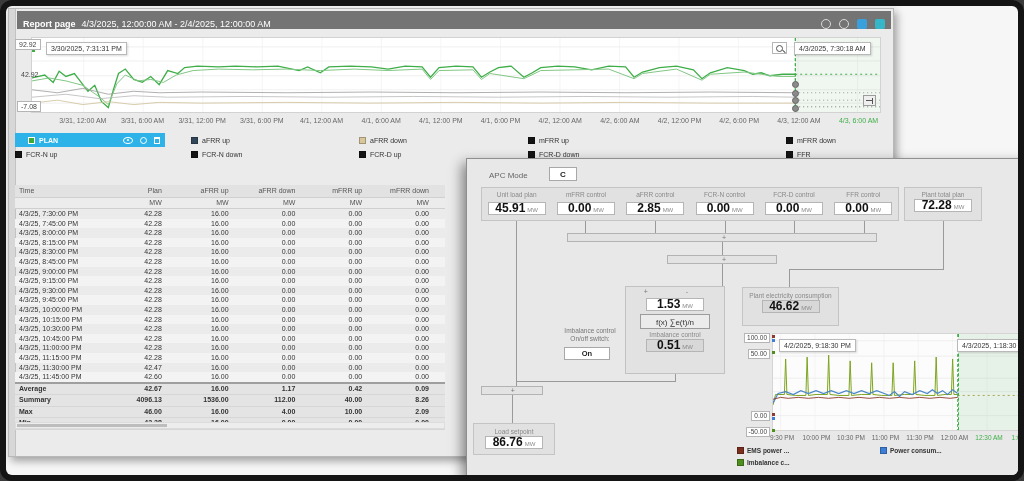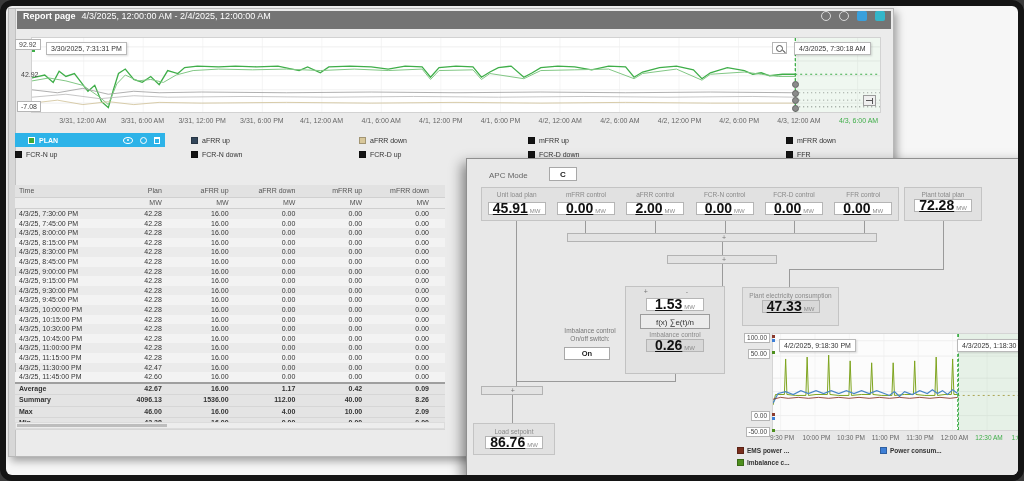--- a/index.html
+++ b/index.html
@@ -1,21 +1,21 @@
 <!DOCTYPE html>
 <html><head>
 <meta charset="utf-8">
 <style>
   html,body{margin:0;padding:0;background:#3a3a3a;font-family:"Liberation Sans",sans-serif;}
   .screen{position:relative;width:1024px;height:481px;background:#141414;border-radius:12px;box-sizing:border-box;padding:6px;overflow:hidden;}
   .canvas{position:relative;width:1012px;height:469px;background:#f6f6f6;border-radius:6px;overflow:hidden;}
   
   .report-window{position:absolute;left:2px;top:2px;width:886px;height:449px;background:#ebebeb;border:1px solid #b8b8b8;box-shadow:3px 4px 8px rgba(0,0,0,.35);box-sizing:border-box;}
   .side-strip{position:absolute;left:0;top:0;width:7px;height:100%;background:#d7d7d7;border-right:1px solid #c2c2c2;box-sizing:border-box;}
-  .titlebar{position:absolute;left:8px;top:2px;width:874px;height:18px;background:#747474;color:#fff;display:flex;align-items:flex-start;font-size:9px;box-sizing:border-box;padding:0 6px;}
+  .titlebar{position:absolute;left:8px;top:2px;width:874px;height:18px;background:#747474;color:#fff;display:flex;align-items:flex-end;font-size:9px;box-sizing:border-box;padding:0 6px;}
   .titlebar b{margin-right:6px;}
   .tb-icons{margin-left:auto;display:flex;gap:8px;align-items:center;}
   .tbi{width:10px;height:10px;border-radius:2px;}
   .tbi.round{border:1.5px solid #d9d9d9;border-radius:50%;width:8px;height:8px;background:transparent;}
   .tbi.blue{background:#3aa0dc;}
   .tbi.teal{background:#35b6c9;}
   
   .plot{position:absolute;left:22px;top:28px;width:850px;height:76px;background:#fff;border:1px solid #d2d2d2;box-sizing:border-box;}
   .plot svg{position:absolute;left:0;top:0;width:100%;height:100%;}
   .zone{position:absolute;top:0;bottom:0;background:rgba(82,170,90,.09);border-left:1px dashed #3fae49;}
@@ -58,21 +58,21 @@
   .hscroll{position:absolute;left:6px;top:413px;width:430px;height:7px;background:#ededed;border:1px solid #dcdcdc;box-sizing:border-box;}
   .hthumb{position:absolute;left:1px;top:1px;width:150px;height:3px;background:#bdbdbd;}
   
   .apc-window{position:absolute;left:460px;top:152px;width:569px;height:320px;background:#e8e8e8;border:1px solid #8f8f8f;box-shadow:-4px 5px 12px rgba(0,0,0,.45);box-sizing:border-box;font-size:7px;color:#444;}
   .apc-mode{position:absolute;left:22px;top:12px;font-size:8px;color:#666;}
   .mode-box{position:absolute;left:82px;top:8px;width:28px;height:14px;background:#fff;border:1px solid #a8a8a8;text-align:center;line-height:14px;font-weight:bold;color:#222;box-sizing:border-box;font-size:8px;}
   .inbar{position:absolute;left:14px;top:28px;width:418px;height:34px;background:#e1e1e1;border:1px solid #c4c4c4;box-sizing:border-box;display:flex;}
   .incell{flex:1;text-align:center;padding-top:3px;}
   .incell .lbl{font-size:6.5px;color:#8a8a8a;height:10px;white-space:nowrap;overflow:hidden;}
   .vbox{margin:1px auto 0;width:58px;height:13px;background:#fff;border:1px solid #b5b5b5;box-sizing:border-box;line-height:11px;text-align:center;white-space:nowrap;}
-  .vbox b{font-size:14px;color:#111;text-decoration:underline;}
+  .vbox b{font-size:12px;color:#111;}
   .vbox span{font-size:6px;color:#8a8a8a;}
   .vbox.gray{background:#d8d8d8;}
   .ptbox{position:absolute;left:437px;top:28px;width:78px;height:34px;background:#e1e1e1;border:1px solid #c4c4c4;box-sizing:border-box;text-align:center;padding-top:3px;}
   .ptbox .lbl{font-size:6.5px;color:#8a8a8a;}
   .line{position:absolute;background:#9a9a9a;}
   .busbar{position:absolute;height:9px;background:#e3e3e3;border:1px solid #b3b3b3;box-sizing:border-box;}
   .busbar i{position:absolute;top:1px;font-style:normal;font-size:7px;color:#777;line-height:6px;}
   .imb-panel{position:absolute;left:158px;top:127px;width:100px;height:88px;background:#e2e2e2;border:1px solid #c2c2c2;box-sizing:border-box;text-align:center;}
   .ops{font-size:7px;color:#777;height:9px;letter-spacing:18px;padding-top:1px;}
   .formula{margin:3px auto 0;width:70px;height:15px;background:#ececec;border:1px solid #9c9c9c;line-height:15px;font-size:8px;color:#333;box-sizing:border-box;}
@@ -435,21 +435,21 @@
           <div class="incell">
             <div class="lbl">Unit load plan</div>
             <div class="vbox"><b>45.91</b> <span>MW</span></div>
           </div>
           <div class="incell">
             <div class="lbl">mFRR control</div>
             <div class="vbox"><b>0.00</b> <span>MW</span></div>
           </div>
           <div class="incell">
             <div class="lbl">aFRR control</div>
-            <div class="vbox"><b>2.00</b> <span>MW</span></div>
+            <div class="vbox"><b>2.85</b> <span>MW</span></div>
           </div>
           <div class="incell">
             <div class="lbl">FCR-N control</div>
             <div class="vbox"><b>0.00</b> <span>MW</span></div>
           </div>
           <div class="incell">
             <div class="lbl">FCR-D control</div>
             <div class="vbox"><b>0.00</b> <span>MW</span></div>
           </div>
           <div class="incell">
@@ -485,32 +485,32 @@
     <div class="busbar" style="left:14px;top:227px;width:62px;">
           <i style="left:48%;">+</i>
         </div>
     <div class="line" style="left:45px;top:236px;width:1px;height:28px;"></div>
 
     <div class="imb-panel">
       <div class="ops">+ -</div>
       <div class="vbox"><b>1.53</b> <span>MW</span></div>
       <div class="formula">f(x) ∑e(t)/n</div>
       <div class="imb-lbl">Imbalance control</div>
-      <div class="vbox gray"><b>0.26</b> <span>MW</span></div>
+      <div class="vbox gray"><b>0.51</b> <span>MW</span></div>
     </div>
 
     <div class="sw-label">
       <span>Imbalance control</span><br>
       <span>On/off switch:</span>
     </div>
     <div class="on-box">On</div>
 
     <div class="cons-box">
       <div class="lbl">Plant electricity consumption</div>
-      <div class="vbox gray"><b>47.33</b> <span>MW</span></div>
+      <div class="vbox gray"><b>46.62</b> <span>MW</span></div>
     </div>
 
     <div class="ls-box">
       <div class="lbl">Load setpoint</div>
       <div class="vbox"><b>86.76</b> <span>MW</span></div>
     </div>
 
     <div class="mini">
       <div class="mini-plot">
         <svg viewBox="0 0 100 100" preserveAspectRatio="none">

